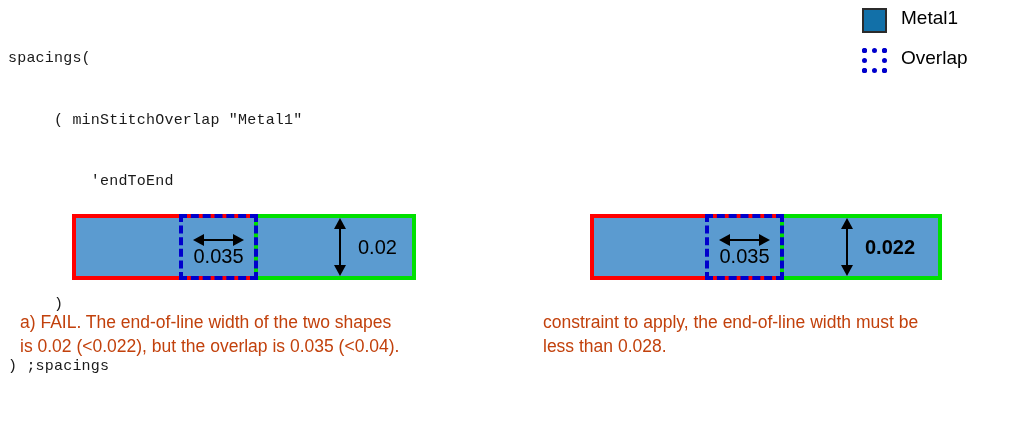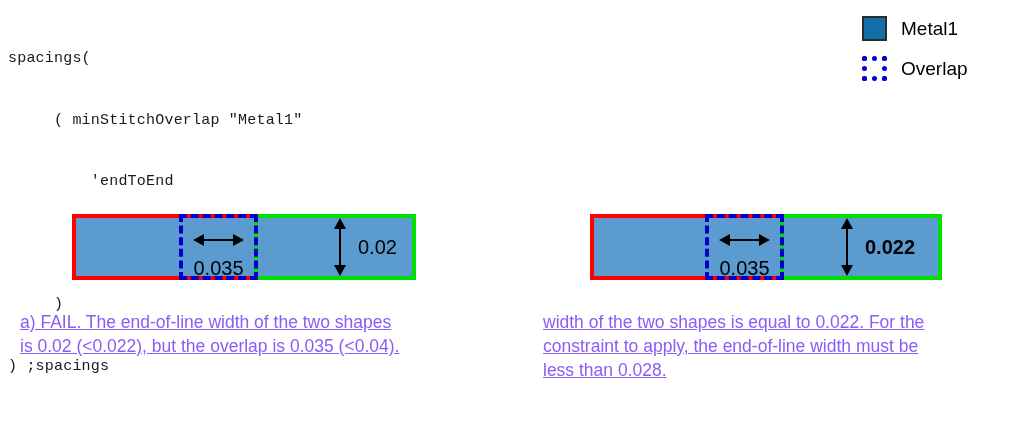--- a/index.html
+++ b/index.html
@@ -33,21 +33,20 @@
 
   
   #legend {
     position: absolute;
     left: 862px;
     top: 8px;
     width: 150px;
   }
   .legend-row {
     display: flex;
-    align-items: center;
     height: 40px;
   }
   .legend-swatch {
     width: 25px;
     height: 25px;
     box-sizing: border-box;
     margin-right: 14px;
     flex: 0 0 auto;
   }
   .sw-metal1 {
@@ -146,21 +145,20 @@
   }
   .h-dim .h-label {
     position: absolute;
     top: 14px;
     left: 50%;
     transform: translateX(-50%);
     font-size: 20px;
     line-height: 20px;
     white-space: nowrap;
     color: #000000;
-    margin-top: 12px;
   }
 
   
   .v-dim {
     position: absolute;
     width: 24px;
     top: 4px;
     bottom: 4px;
   }
   .v-dim .v-line {
@@ -197,22 +195,21 @@
     line-height: 20px;
     white-space: nowrap;
     color: #000000;
   }
 
   
   .caption {
     position: absolute;
     font-size: 17.5px;
     line-height: 24px;
-    color: #8b5cf6;
-    text-decoration: underline;
+    color: #c2410c;
   }
   #caption-a { left: 20px; top: 310px; width: 470px; }
   #caption-b { left: 543px; top: 310px; width: 460px; }
   .caption .caption-line { display: block; }
 </style>
 </head>
 <body>
 
 <div id="code-block">
   <span class="code-line">spacings(</span>
@@ -275,16 +272,15 @@
     </div>
   </div>
 </div>
 
 <div class="caption" id="caption-a">
   <span class="caption-line">a) FAIL. The end-of-line width of the two shapes</span>
   <span class="caption-line">is 0.02 (&lt;0.022), but the overlap is 0.035 (&lt;0.04).</span>
 </div>
 
 <div class="caption" id="caption-b">
-  <span class="caption-line">width of the two shapes is equal to 0.022. For the</span>
   <span class="caption-line">constraint to apply, the end-of-line width must be</span>
   <span class="caption-line">less than 0.028.</span>
 </div>
 
 </body></html>

